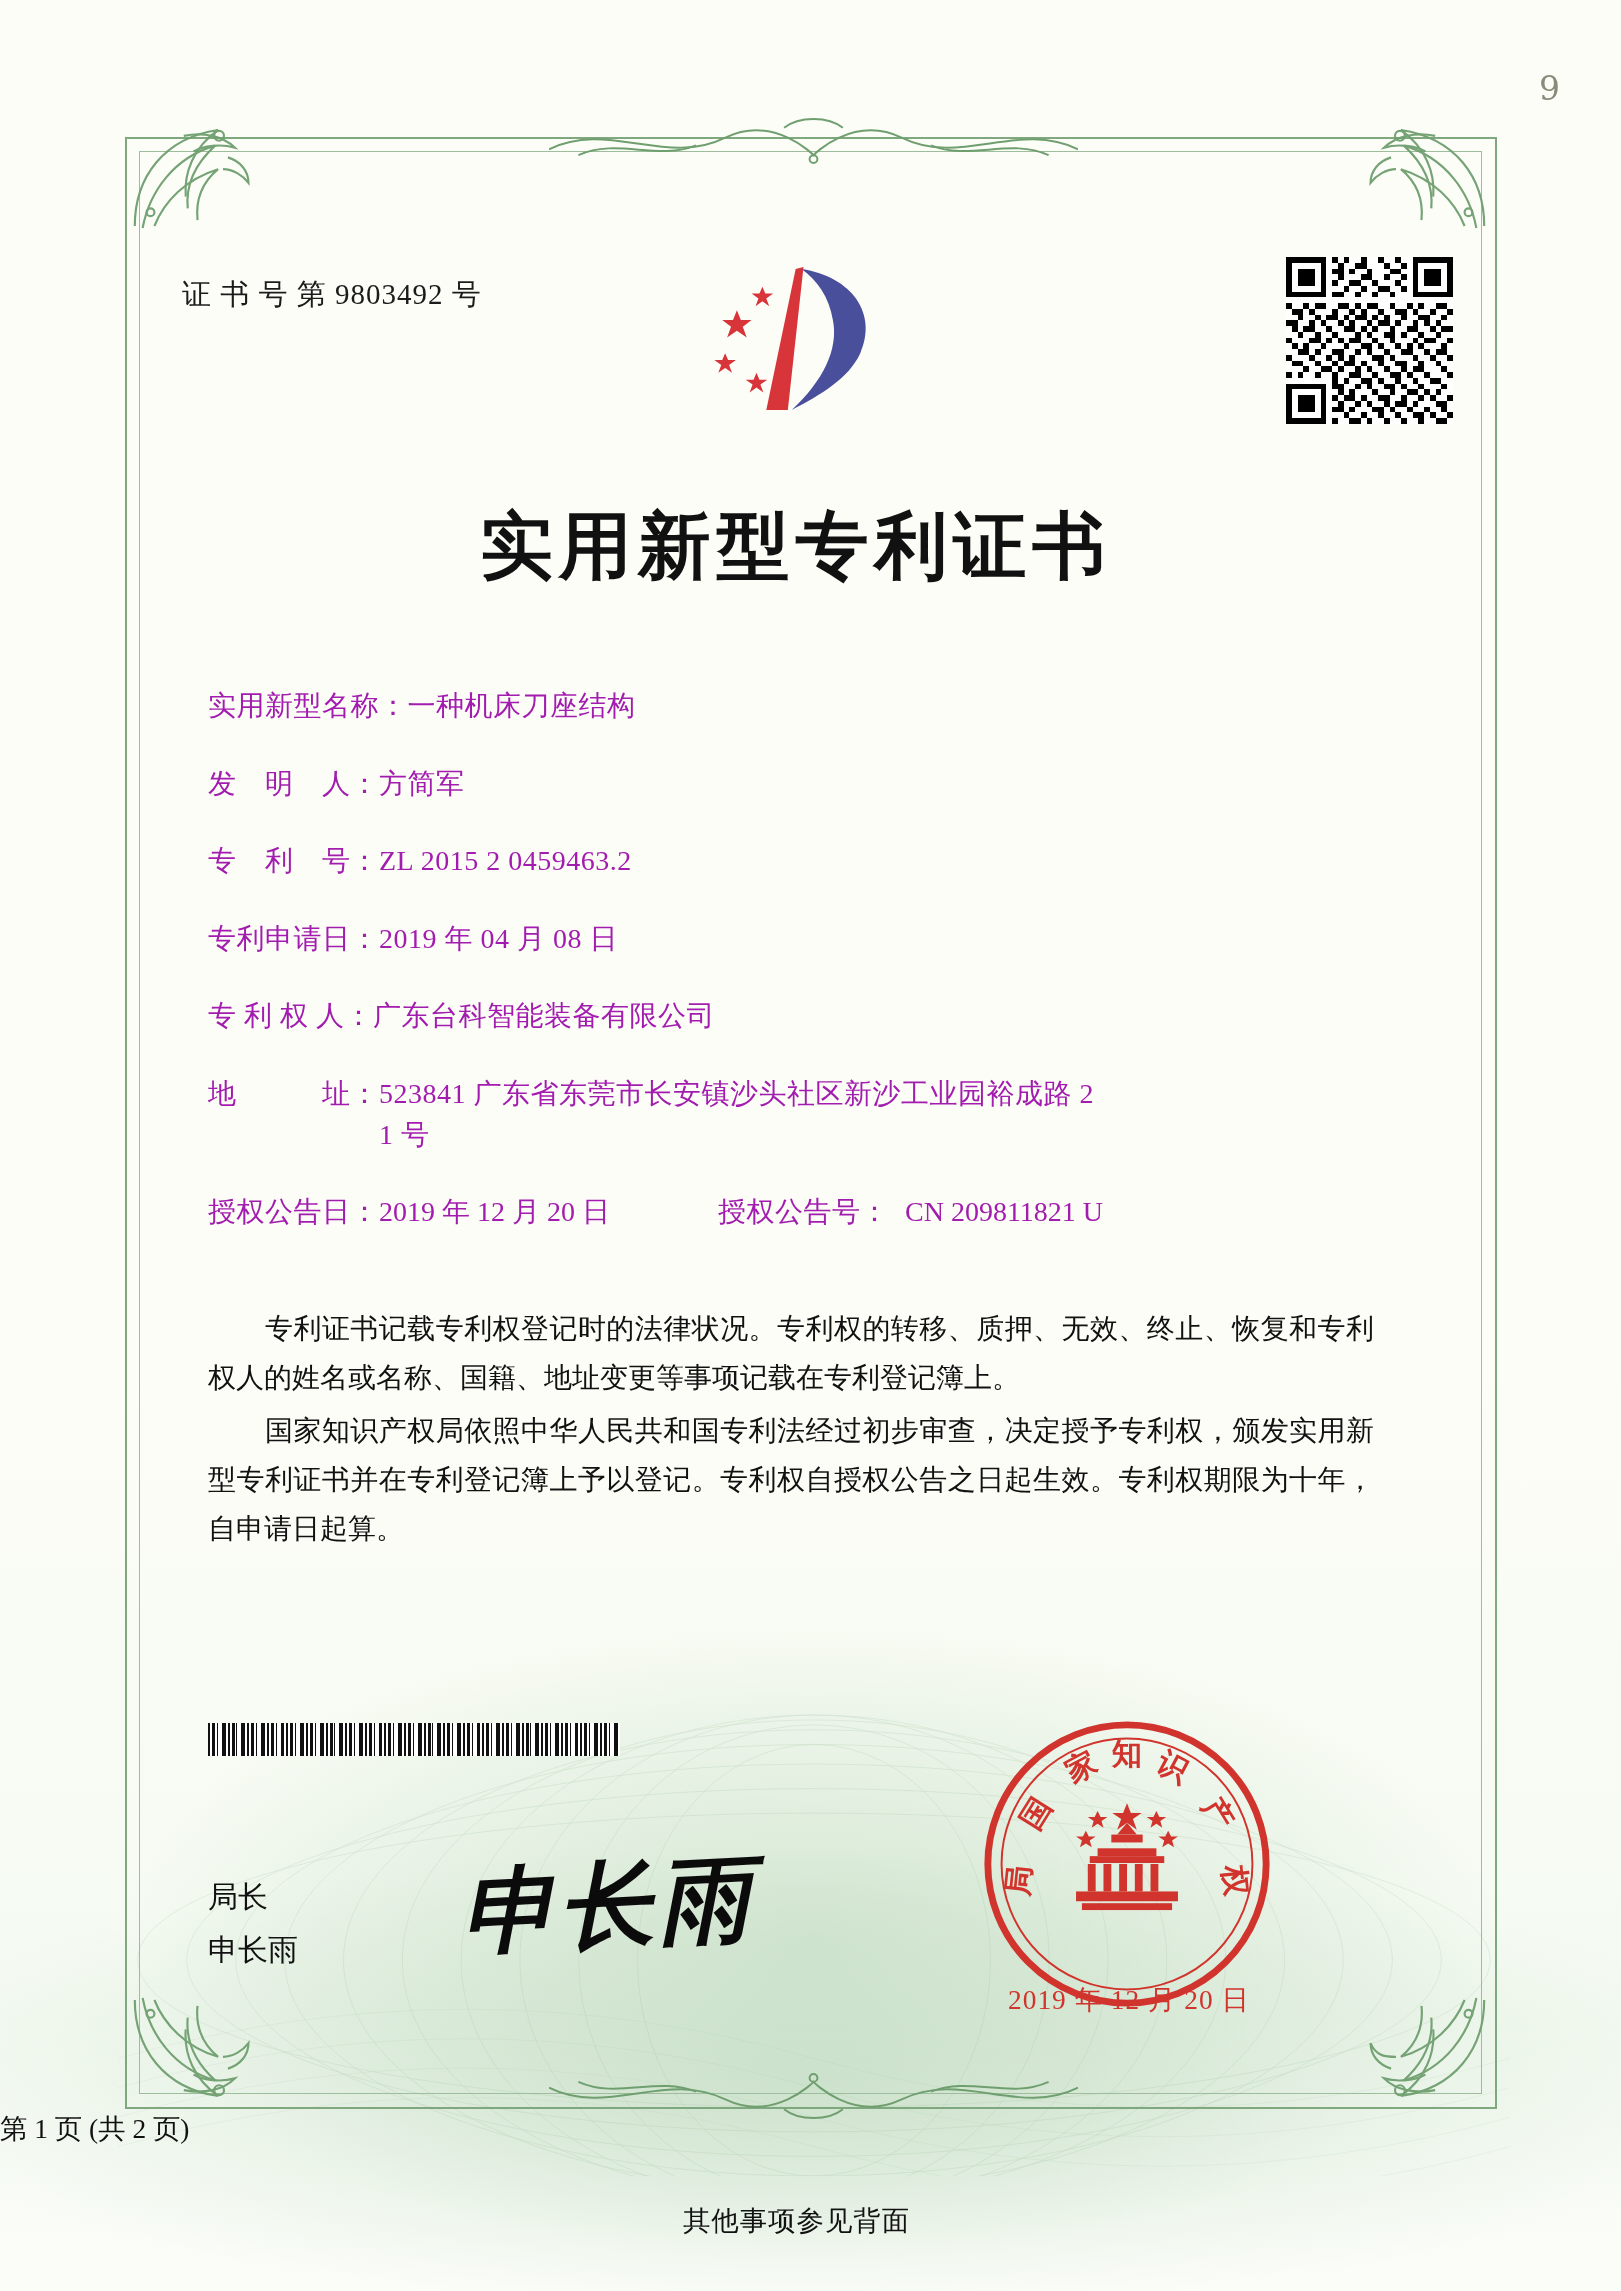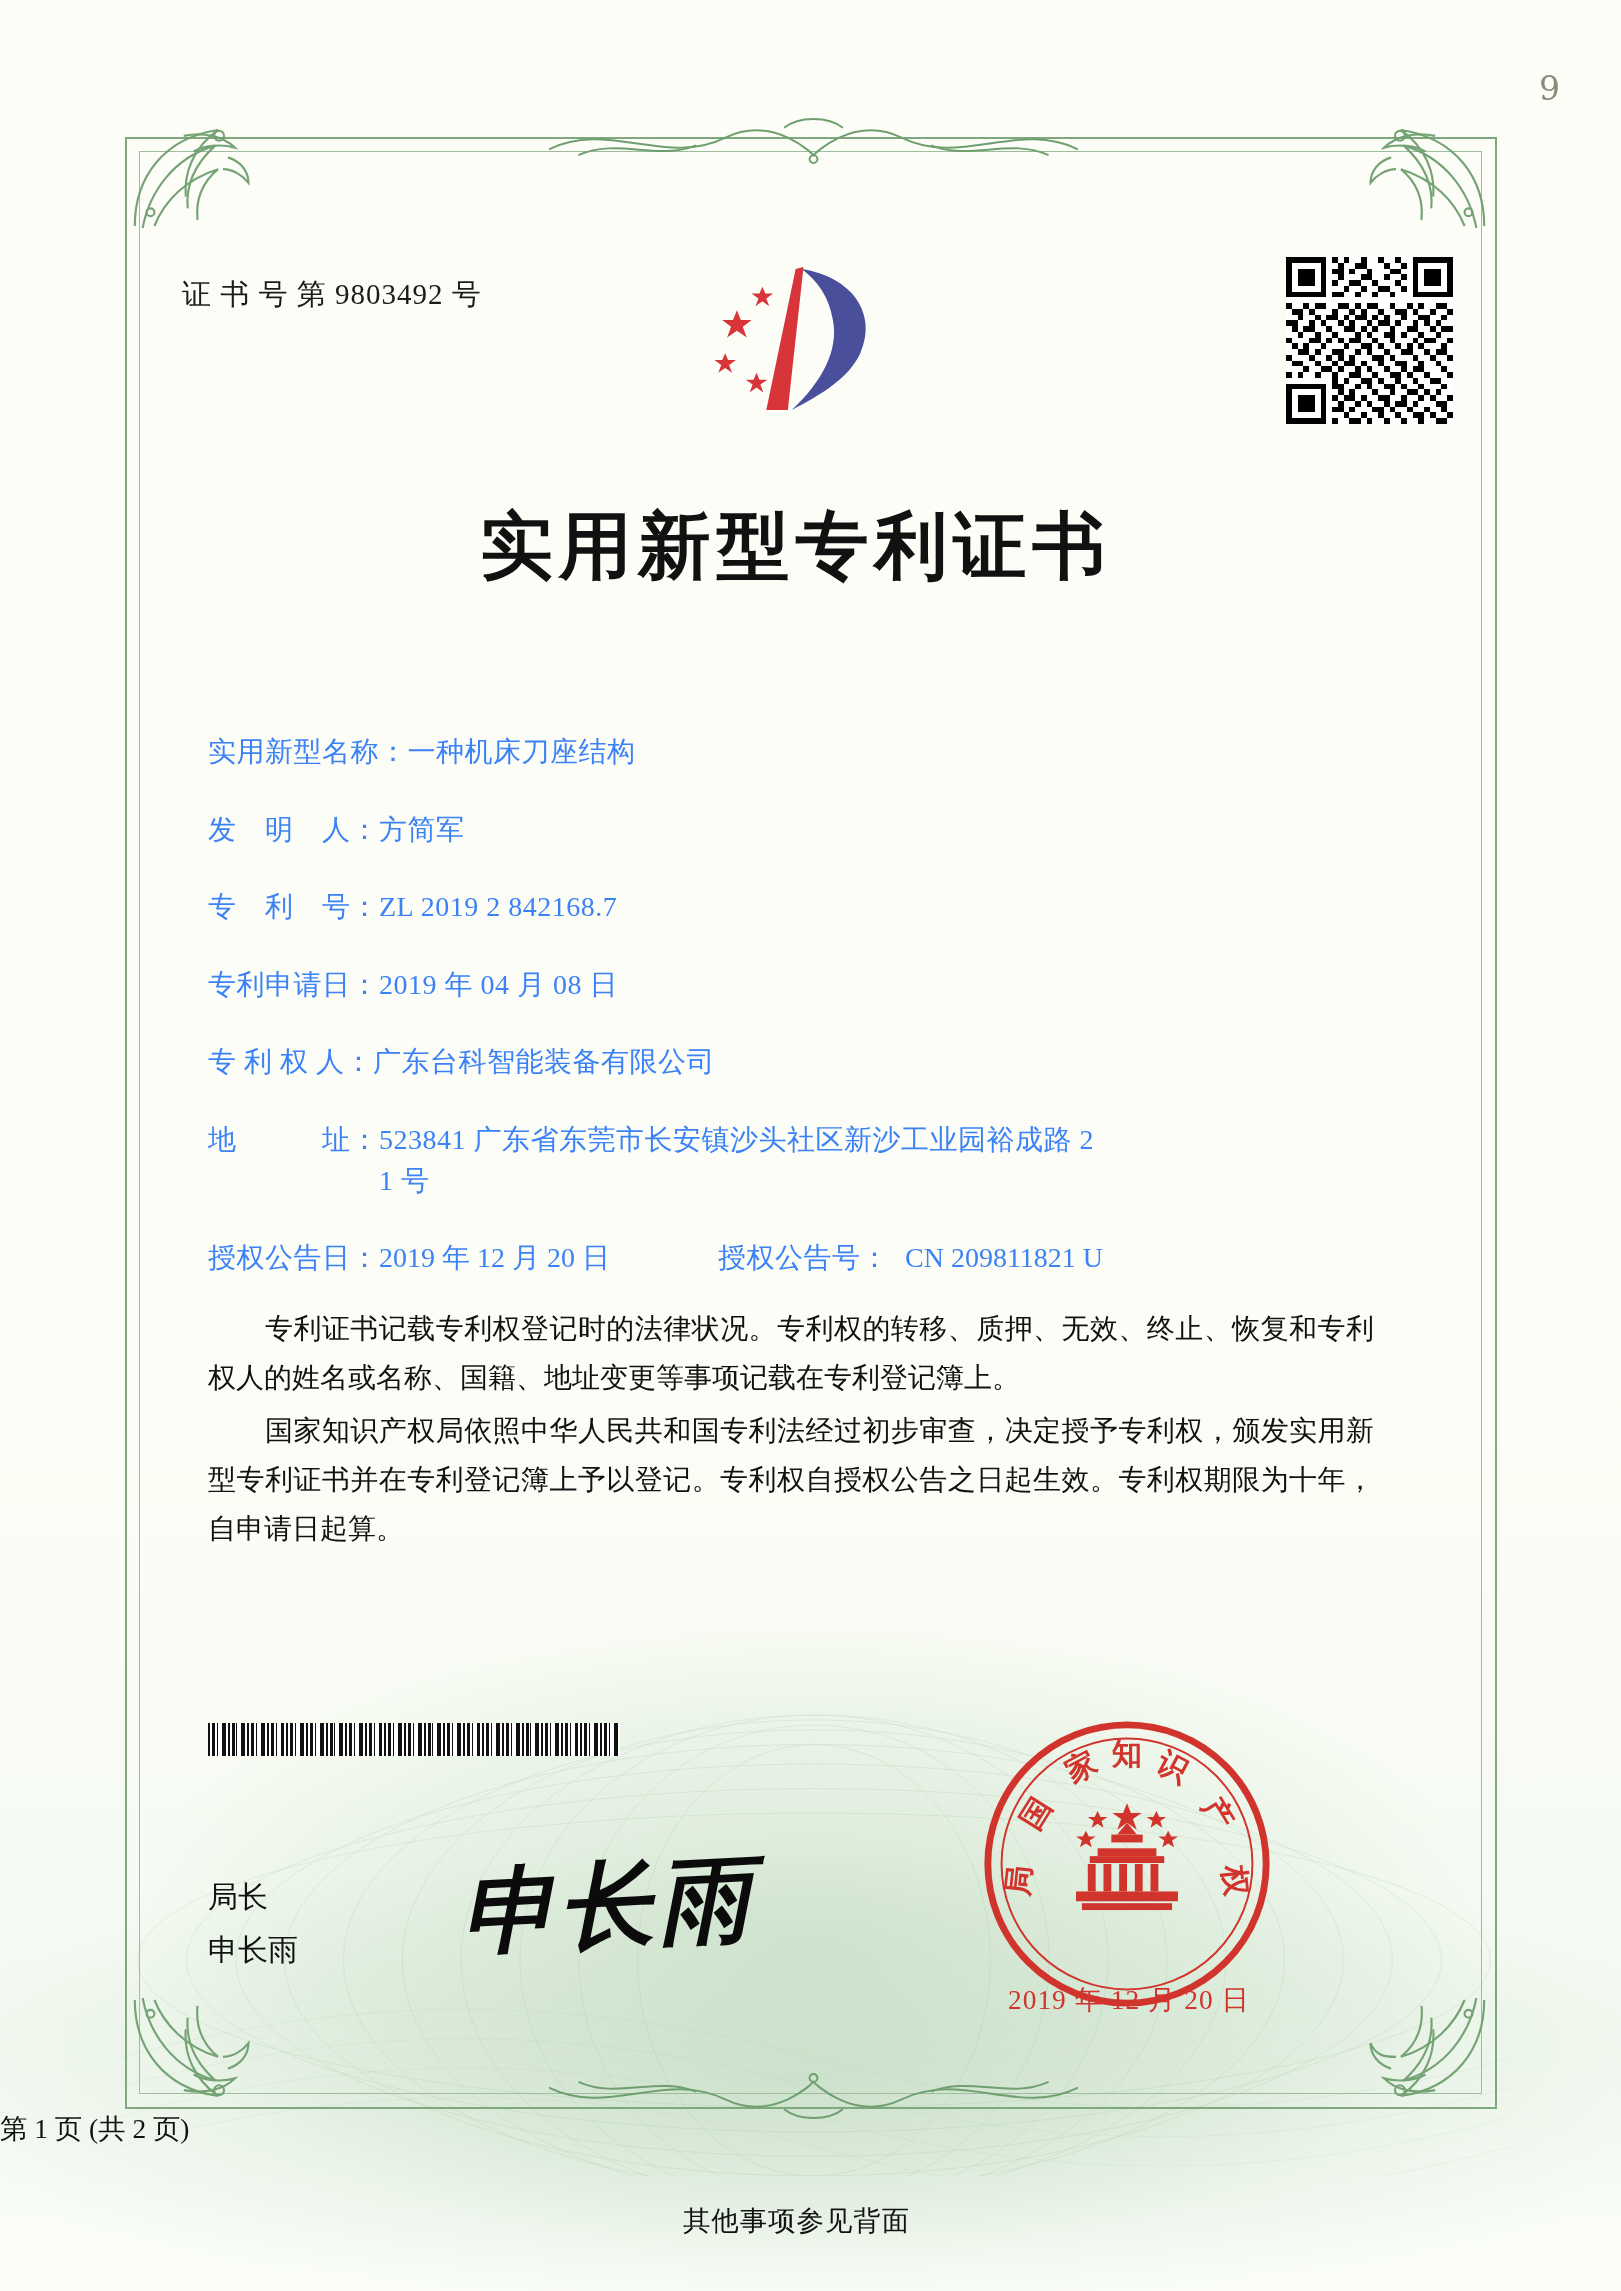--- a/index.html
+++ b/index.html
@@ -98,23 +98,22 @@
     letter-spacing: 5.9px;
     color: #111;
     font-family: "DejaVu Serif", "Liberation Serif", serif;
   }
 
   
   .fields {
     position: absolute;
     left: 208px; top: 686px;
     width: 1157px;
-    color: #3b82f6;
+    color: #a21caf;
     font-size: 28px;
-    margin-top: 46px;
   }
   .field {
     display: flex;
     align-items: flex-start;
     margin-bottom: 37px;
     line-height: 1.45;
   }
   .f-label {
     flex: 0 0 auto;
     white-space: pre;
@@ -572,21 +571,21 @@
     <div class="field">
       <span class="f-label">实用新型名称：</span>
       <span class="f-value">一种机床刀座结构</span>
     </div>
     <div class="field">
       <span class="f-label">发　明　人：</span>
       <span class="f-value">方简军</span>
     </div>
     <div class="field">
       <span class="f-label">专　利　号：</span>
-      <span class="f-value">ZL 2019 2 842168.7</span>
+      <span class="f-value">ZL 2015 2 0459463.2</span>
     </div>
     <div class="field">
       <span class="f-label">专利申请日：</span>
       <span class="f-value">2019 年 04 月 08 日</span>
     </div>
     <div class="field">
       <span class="f-label">专 利 权 人：</span>
       <span class="f-value">广东台科智能装备有限公司</span>
     </div>
     <div class="field">

